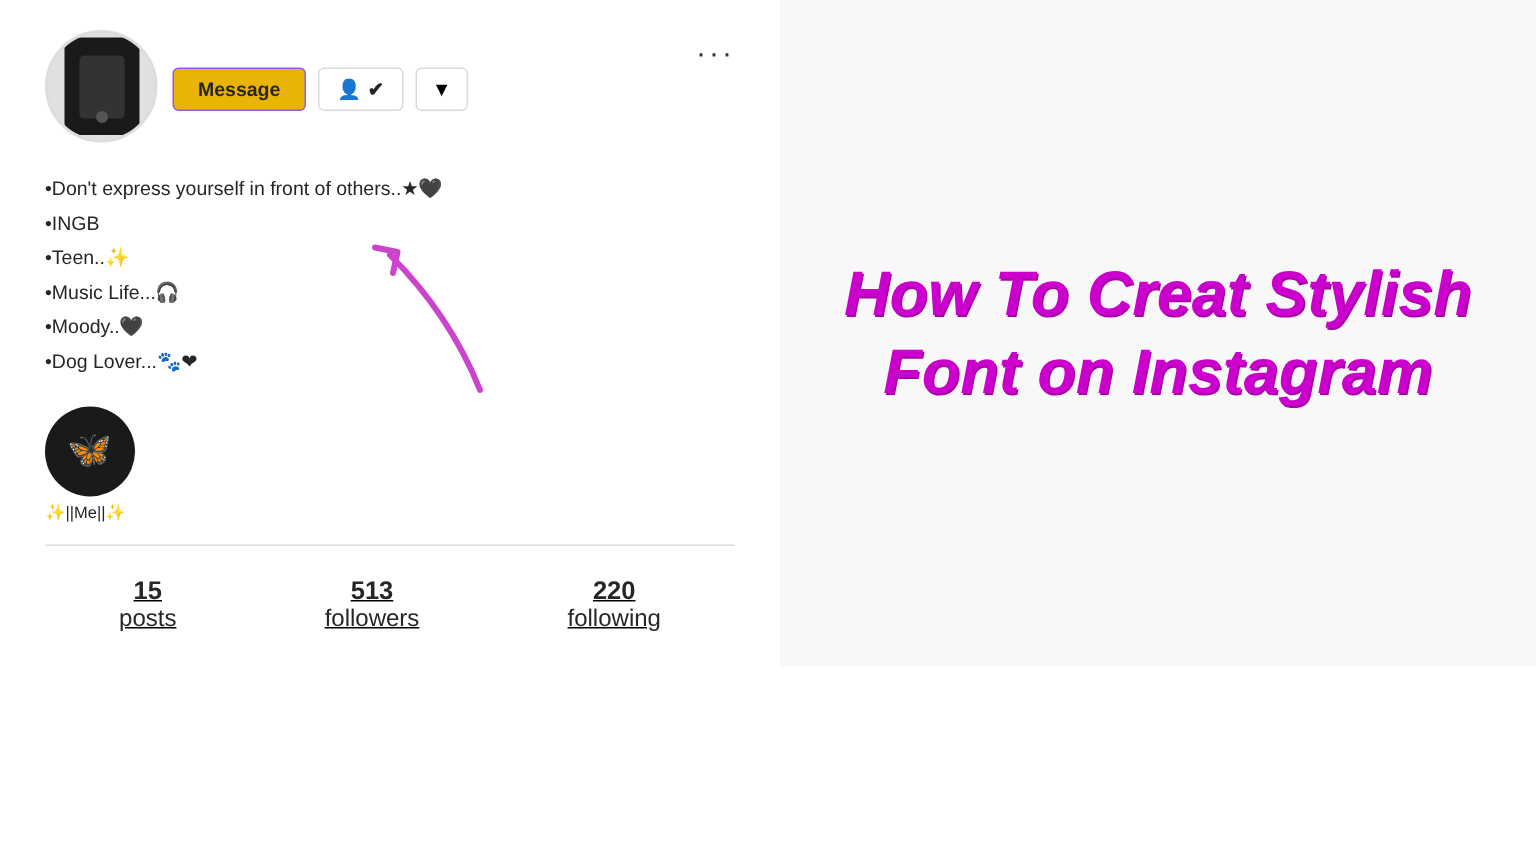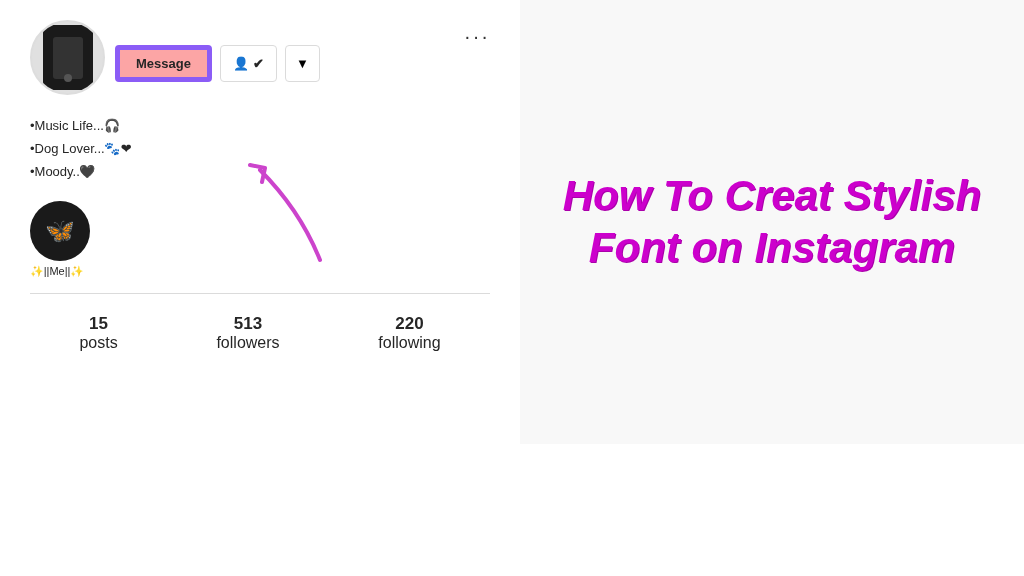--- a/index.html
+++ b/index.html
@@ -104,23 +104,23 @@
     }
 
     .action-buttons {
       display: flex;
       gap: 8px;
       margin-top: 5px;
     }
 
     .btn-message {
       padding: 6px 16px;
-      border: 5px solid #8b5cf6;
+      border: 1px solid #8b5cf6;
       border-radius: 4px;
-      background: #fca5a5;
+      background: #eab308;
       font-size: 13px;
       font-weight: 600;
       color: #262626;
       cursor: pointer;
     }
 
     .btn-follow {
       padding: 6px 12px;
       border: 1px solid #dbdbdb;
       border-radius: 4px;
@@ -216,20 +216,21 @@
       display: flex;
       justify-content: space-around;
       padding: 5px 0;
     }
 
     .stat-item {
       text-align: center;
       display: flex;
       flex-direction: column;
       align-items: center;
+      text-decoration: underline;
     }
 
     .stat-number {
       font-size: 17px;
       font-weight: 600;
       color: #262626;
     }
 
     .stat-label {
       font-size: 16px;
@@ -262,23 +263,26 @@
           <span>✔</span>
         </button>
         <button class="btn-dropdown">▼</button>
       </div>
     </div>
 
     <div class="more-dots">···</div>
   </div>
 
   <div class="bio" id="bio-container">
+      <p>•Don't express yourself in front of others..★🖤</p>
+      <p>•INGB</p>
+      <p>•Teen..✨</p>
       <p>•Music Life...🎧</p>
+      <p>•Moody..🖤</p>
       <p>•Dog Lover...🐾❤</p>
-      <p>•Moody..🖤</p>
     </div>
 
   <div class="arrow-container">
     <svg width="100" height="120" viewBox="0 0 100 120">
       <path d="M 80 110 Q 60 60 20 20" stroke="#cc44cc" stroke-width="4" fill="none" stroke-linecap="round"></path>
       <path d="M 10 15 L 25 18 L 22 32" stroke="#cc44cc" stroke-width="4" fill="none" stroke-linecap="round" stroke-linejoin="round"></path>
     </svg>
   </div>
 
   <div class="highlights">

